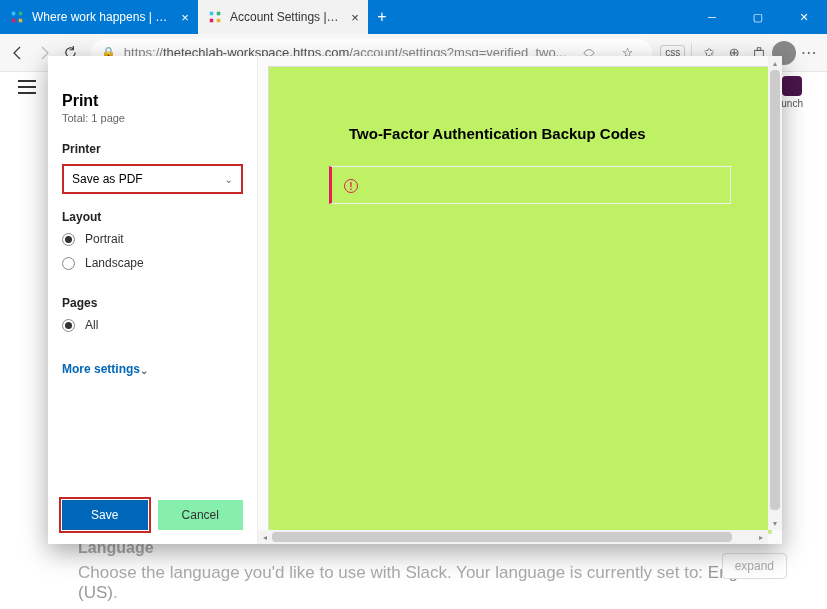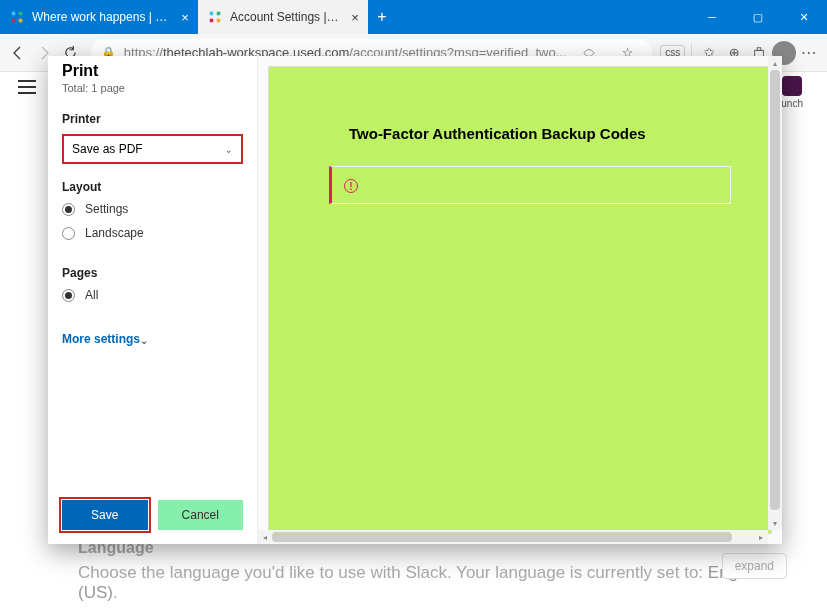--- a/index.html
+++ b/index.html
@@ -36,21 +36,21 @@
 .launch { position: absolute; top: 76px; right: 24px; text-align: center; font-size: 10px; color: #555; }
 .launch-icon { width: 20px; height: 20px; background: #4a154b; border-radius: 4px; margin: 0 auto 2px; }
 .lang-section { position: absolute; bottom: 6px; left: 78px; right: 40px; color: #aaa; }
 .lang-title { font-size: 16px; font-weight: 600; margin-bottom: 6px; }
 .lang-desc { font-size: 17px; }
 .lang-desc .eng { color: #999; }
 .expand-btn { position: absolute; bottom: 30px; right: 40px; border: 1px solid #ddd; padding: 5px 12px; font-size: 12px; color: #aaa; border-radius: 4px; background: #fff; }
 
 
 .printdlg { position: absolute; top: 56px; left: 48px; width: 734px; height: 488px; background: #fff; box-shadow: 0 8px 24px rgba(0,0,0,0.35); display: flex; }
-.sidebar { width: 210px; padding: 6px 14px 14px; display: flex; flex-direction: column; border-right: 1px solid #eee; }
+.sidebar { width: 210px; padding: 36px 14px 14px; display: flex; flex-direction: column; border-right: 1px solid #eee; }
 .ptitle { font-size: 16px; font-weight: 700; margin-bottom: 2px; }
 .psub { font-size: 11px; color: #666; margin-bottom: 18px; }
 .section-lbl { font-size: 12px; color: #222; font-weight: 600; margin-bottom: 8px; }
 .printer-sel { border: 2px solid #c62828; height: 30px; display: flex; align-items: center; justify-content: space-between; padding: 0 8px; font-size: 12px; margin-bottom: 16px; }
 .chevron { color: #666; font-size: 10px; }
 .radio-row { display: flex; align-items: center; gap: 10px; margin-bottom: 10px; font-size: 12px; color: #333; }
 .radio { width: 13px; height: 13px; border: 1px solid #888; border-radius: 50%; display: flex; align-items: center; justify-content: center; }
 .radio.checked::after { content: ""; width: 7px; height: 7px; background: #333; border-radius: 50%; }
 .range-input { margin-left: 23px; width: 120px; height: 26px; border: 1px solid #ccc; font-size: 11px; padding: 0 6px; color: #888; }
 .more-settings { font-size: 12px; color: #0067b8; font-weight: 600; margin-top: 14px; display: flex; align-items: flex-end; gap: 0; }
@@ -120,21 +120,21 @@
       </svg>
     </div>
   <div class="navbtn">
       <svg width="15" height="15" viewBox="0 0 16 16">
         <path d="M13 8a5 5 0 1 1-2-4" stroke="#333" stroke-width="1.2" fill="none"></path>
         <path d="M11 1 L11 5 L7 5" stroke="#333" stroke-width="1.2" fill="none"></path>
       </svg>
     </div>
   <div class="urlbar">
     <span class="lock">🔒</span>
-    <span class="urltext"><span class="dim">https://</span><span>thetechlab-workspace.used.com</span><span class="dim">/account/settings?msg=verified_two...</span></span>
+    <span class="urltext"><span class="dim">https://</span><span>thetechlab-workspace.https.com</span><span class="dim">/account/settings?msg=verified_two...</span></span>
     <span class="toolicon">
         <svg width="14" height="14" viewBox="0 0 16 16">
           <path d="M2 8 Q8 0 14 8 Q8 16 2 8" stroke="#888" fill="none"></path>
         </svg>
       </span>
     <span class="toolicon">☆</span>
   </div>
   <div class="toolicon" style="border:1px solid #ccc;border-radius:3px;font-size:10px;padding:0 3px;height:16px;">css</div>
   <div style="width:1px;height:20px;background:#ddd;margin:0 4px;"></div>
   <div class="toolicon">✩</div>
@@ -174,21 +174,21 @@
 
     <div class="section-lbl">Printer</div>
     <div class="printer-sel">
       <span>Save as PDF</span>
       <span class="chevron">⌄</span>
     </div>
 
     <div class="section-lbl">Layout</div>
     <div class="radio-row">
       <span class="radio checked"></span>
-      <span>Settings</span>
+      <span>Portrait</span>
     </div>
     <div class="radio-row">
       <span class="radio"></span>
       <span>Landscape</span>
     </div>
     <div class="spacer16"></div>
 
     <div class="section-lbl">Pages</div>
     <div class="radio-row">
       <span class="radio checked"></span>

